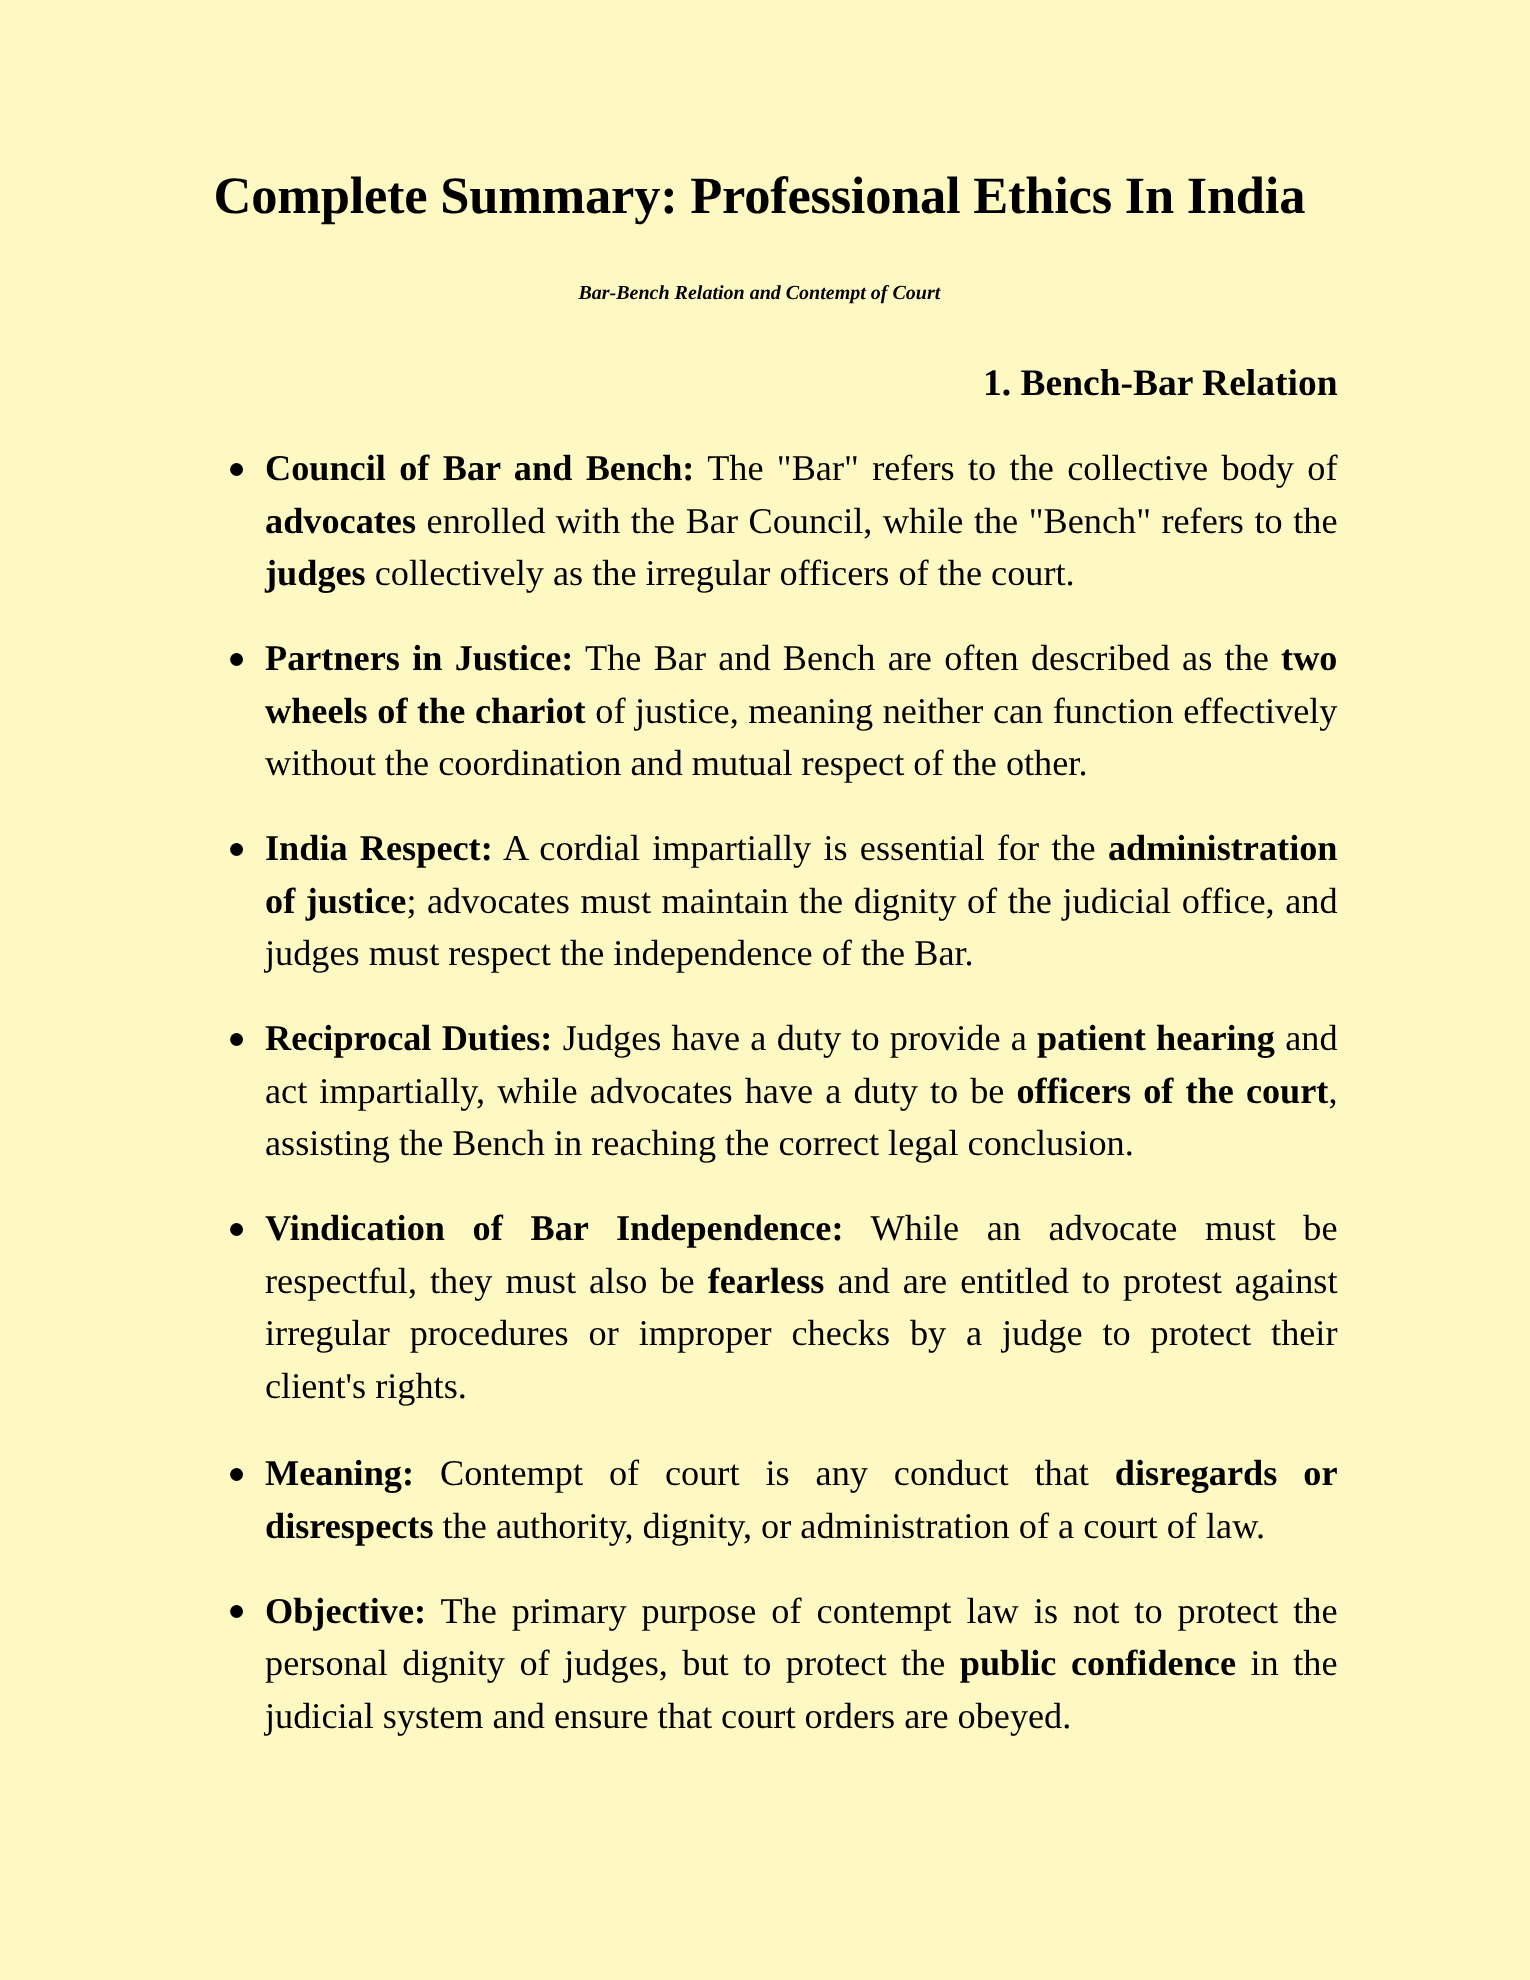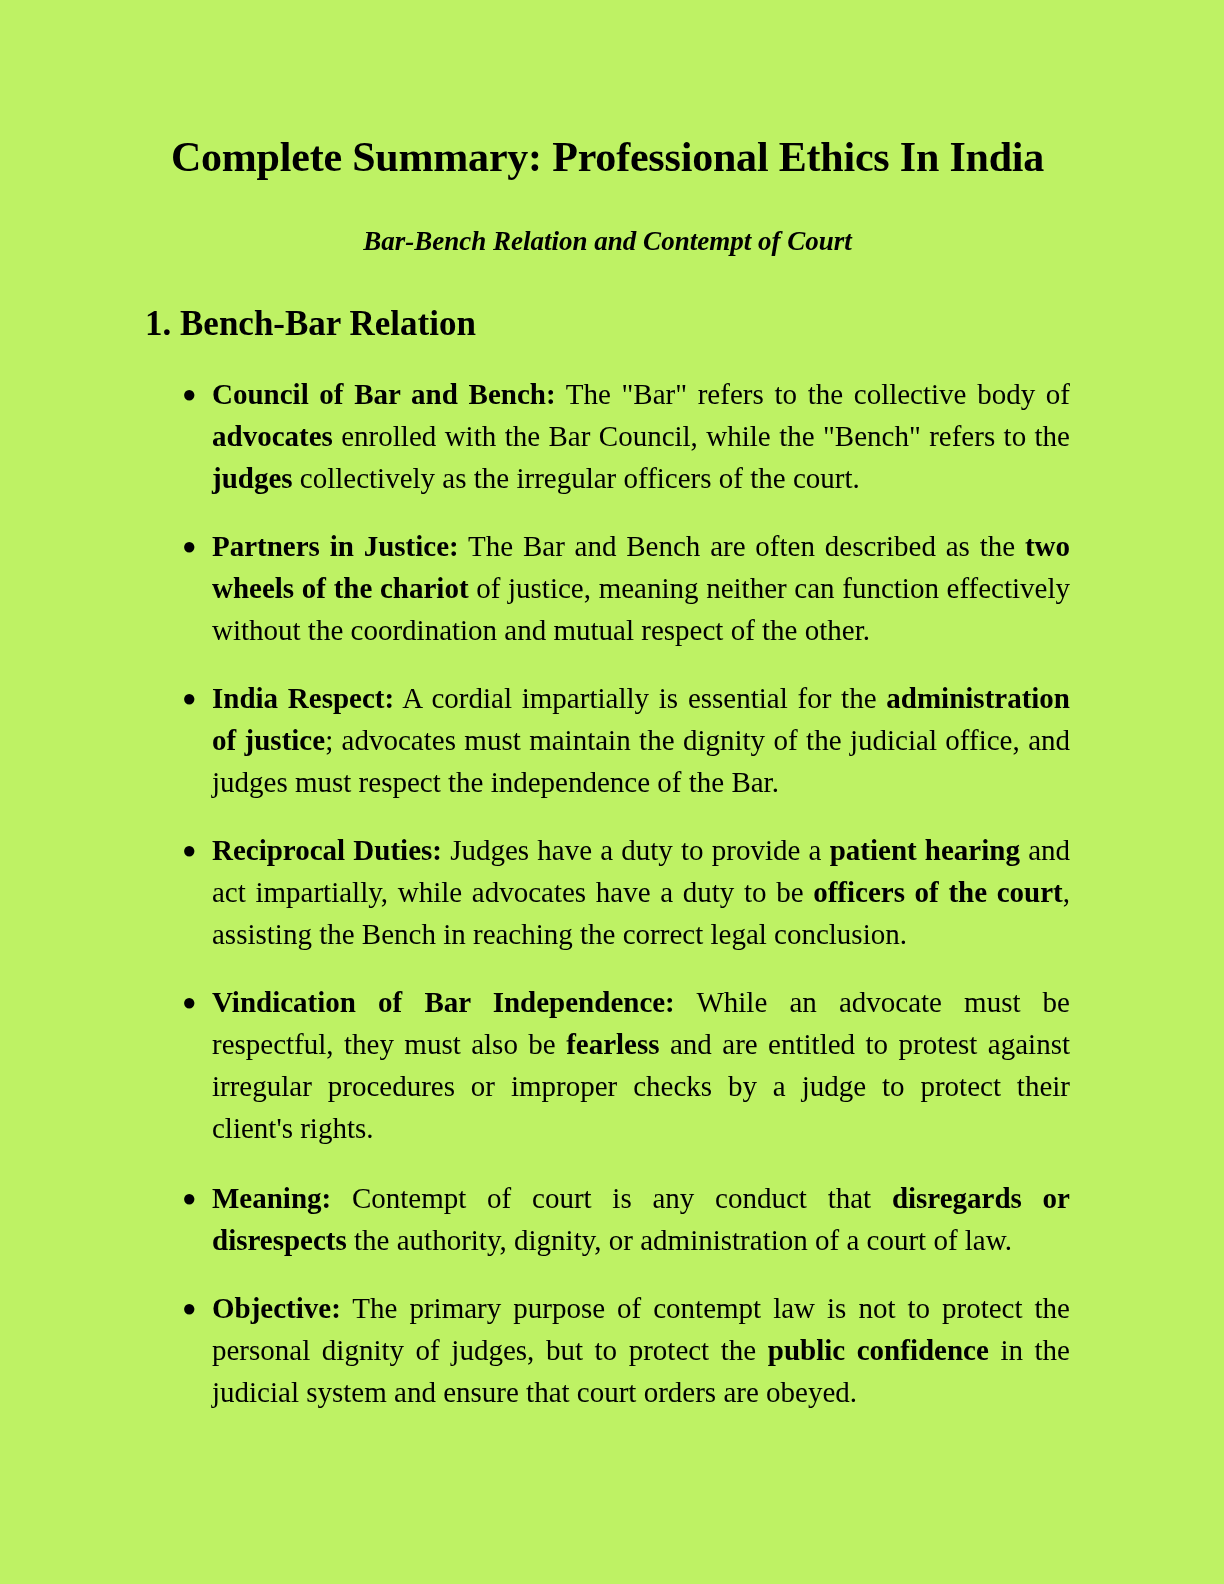--- a/index.html
+++ b/index.html
@@ -6,21 +6,21 @@
   html, body {
     margin: 0;
     padding: 0;
     background: #ffffff;
   }
 
   .page {
     position: relative;
     width: 1224px;
     height: 1584px;
-    background: #bef264;
+    background: #fef9c3;
     box-sizing: border-box;
     padding: 0;
     overflow: hidden;
     font-family: "Liberation Serif", "DejaVu Serif", serif;
     color: #000000;
   }
 
   .content {
     position: absolute;
     left: 145px;
@@ -38,35 +38,35 @@
     letter-spacing: -0.2px;
     margin: 0;
     padding-top: 133px;
     color: #000000;
   }
 
   .doc-subtitle {
     font-family: "Liberation Serif", "DejaVu Serif", serif;
     font-weight: bold;
     font-style: italic;
-    font-size: 27px;
+    font-size: 16px;
     line-height: 1.2;
     text-align: center;
     margin: 0;
     padding-top: 44px;
     color: #000000;
   }
 
   
   .section-heading {
     font-family: "Liberation Serif", "DejaVu Serif", serif;
     font-weight: bold;
-    font-size: 35px;
+    font-size: 30px;
     line-height: 1.25;
-    text-align: left;
+    text-align: right;
     margin: 0;
     color: #000000;
   }
 
   #section-1-heading { padding-top: 44px; }
   #section-2-heading { padding-top: 38px; }
 
   
   .bullet-list {
     list-style: none;

